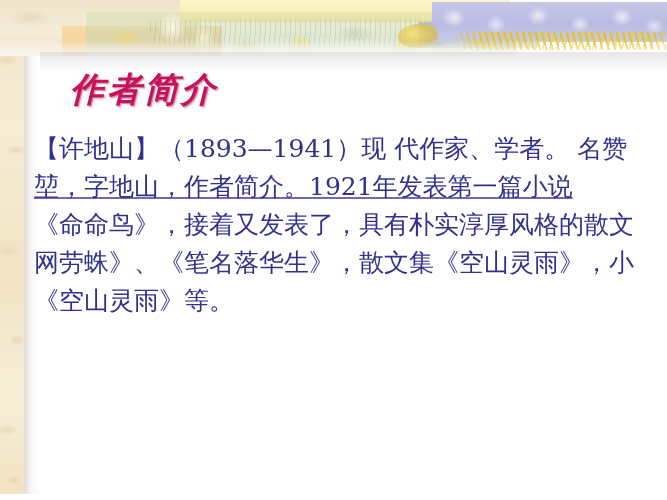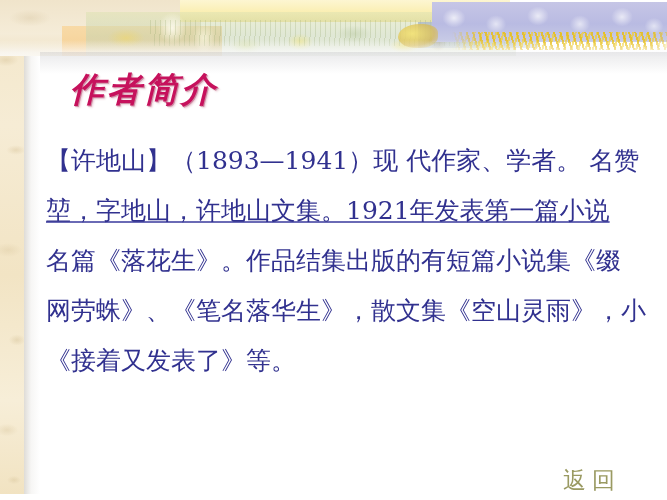--- a/index.html
+++ b/index.html
@@ -136,21 +136,21 @@
   }
 
   
   .body-text{
     position:absolute;left:34px;top:130px;width:612px;
     font-family:"DejaVu Serif","Liberation Serif",serif;
     font-size:25px;line-height:38px;
     color:#31318f;
     letter-spacing:0px;
   }
-  .body-text p{margin:12px;white-space:nowrap;}
+  .body-text p{margin:0;white-space:nowrap;}
   .ul-wavy{
     text-decoration:underline;
     text-decoration-color:#6a6ab5;
     text-underline-offset:2px;
   }
 
   
   .return-btn{
     position:absolute;left:556px;top:466px;width:72px;
     font-family:"DejaVu Serif","Liberation Serif",serif;
@@ -185,22 +185,21 @@
     <div class="bnd b-leaf"></div>
     <div class="bnd b-wheat"></div>
     <div class="banner-fade"></div>
   </div>
   <div class="content-top-shade"></div>
 
   <div class="title">作者简介</div>
 
   <div class="body-text">
     <p>【许地山】（1893—1941）现 代作家、学者。  名赞</p>
-    <p class="ul-wavy">堃，字地山，许地山文集。1921年发表第一篇小说</p>
-    <p>名篇《落花生》。作品结集出版的有短篇小说集《缀</p>
+    <p class="ul-wavy">堃，字地山，作者简介。1921年发表第一篇小说</p>
+    <p>《命命鸟》，接着又发表了，具有朴实淳厚风格的散文</p>
     <p>网劳蛛》、《笔名落华生》，散文集《空山灵雨》，小</p>
-    <p>《接着又发表了》等。</p>
+    <p>《空山灵雨》等。</p>
   </div>
 
-  <div class="return-btn">返回</div>
   <div class="return-underline"></div>
 
 </div>
 
 </body></html>

